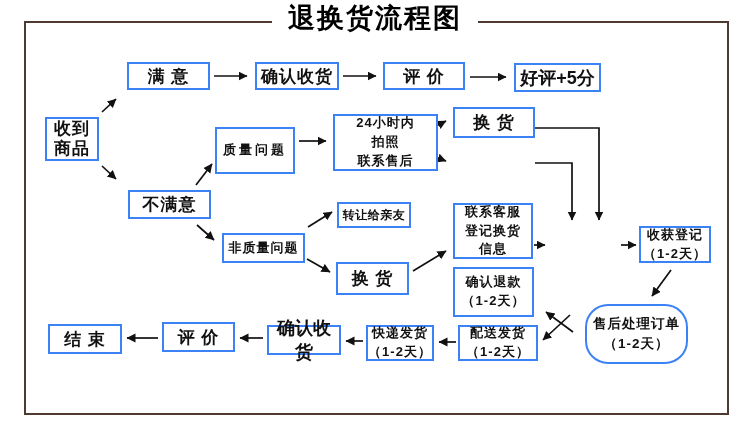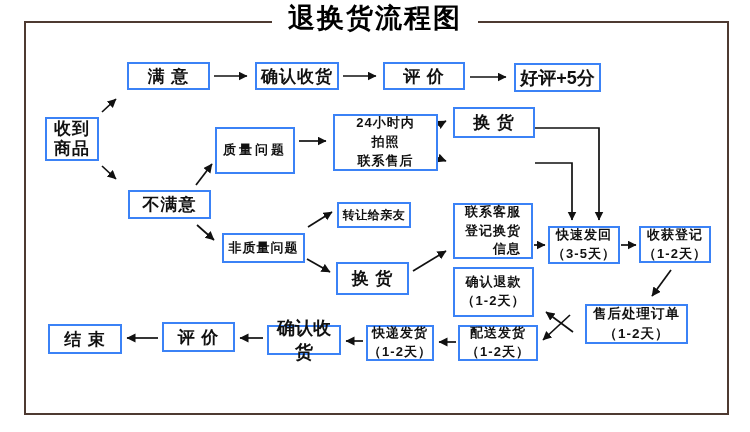--- a/index.html
+++ b/index.html
@@ -79,30 +79,28 @@
   <div class="node mid" style="left:514px;top:63px;width:87px;height:29px;">好评+5分</div>
   <div class="node small" style="left:215px;top:127px;width:80px;height:47px;letter-spacing:3px;">质量问题</div>
   <div class="node small" style="left:333px;top:114px;width:105px;height:57px;">24小时内
 拍照
 联系售后</div>
   <div class="node big" style="left:453px;top:107px;width:82px;height:31px;">换 货</div>
   <div class="node big" style="left:128px;top:190px;width:83px;height:29px;">不满意</div>
   <div class="node small" style="left:222px;top:233px;width:83px;height:30px;">非质量问题</div>
   <div class="node xs" style="left:337px;top:202px;width:74px;height:26px;">转让给亲友</div>
   <div class="node big" style="left:336px;top:262px;width:73px;height:33px;">换 货</div>
-  <div class="node small" style="left:453px;top:203px;width:80px;height:56px;text-align:right;">联系客服
+  <div class="node small" style="left:453px;top:203px;width:80px;height:56px;">联系客服
 登记换货
 信息</div>
-  <div class="node small" style="left:548px;top:226px;width:72px;height:38px;">快速发回
-（3-5天）</div>
   <div class="node small" style="left:639px;top:226px;width:72px;height:37px;">收获登记
 （1-2天）</div>
   <div class="node small" style="left:453px;top:267px;width:81px;height:50px;">确认退款
 （1-2天）</div>
-  <div class="node small" style="left:585px;top:304px;width:103px;height:40px;font-size:13.5px;">售后处理订单
+  <div class="node small" style="left:585px;top:304px;width:103px;height:60px;font-size:13.5px;border-radius:23px;">售后处理订单
 （1-2天）</div>
   <div class="node small" style="left:458px;top:325px;width:80px;height:36px;">配送发货
 （1-2天）</div>
   <div class="node small" style="left:366px;top:325px;width:68px;height:36px;">快递发货
 （1-2天）</div>
   <div class="node mid" style="left:267px;top:325px;width:74px;height:30px;">确认收货</div>
   <div class="node big" style="left:162px;top:322px;width:73px;height:30px;">评 价</div>
   <div class="node big" style="left:48px;top:324px;width:74px;height:30px;">结 束</div>
 
 </div>

